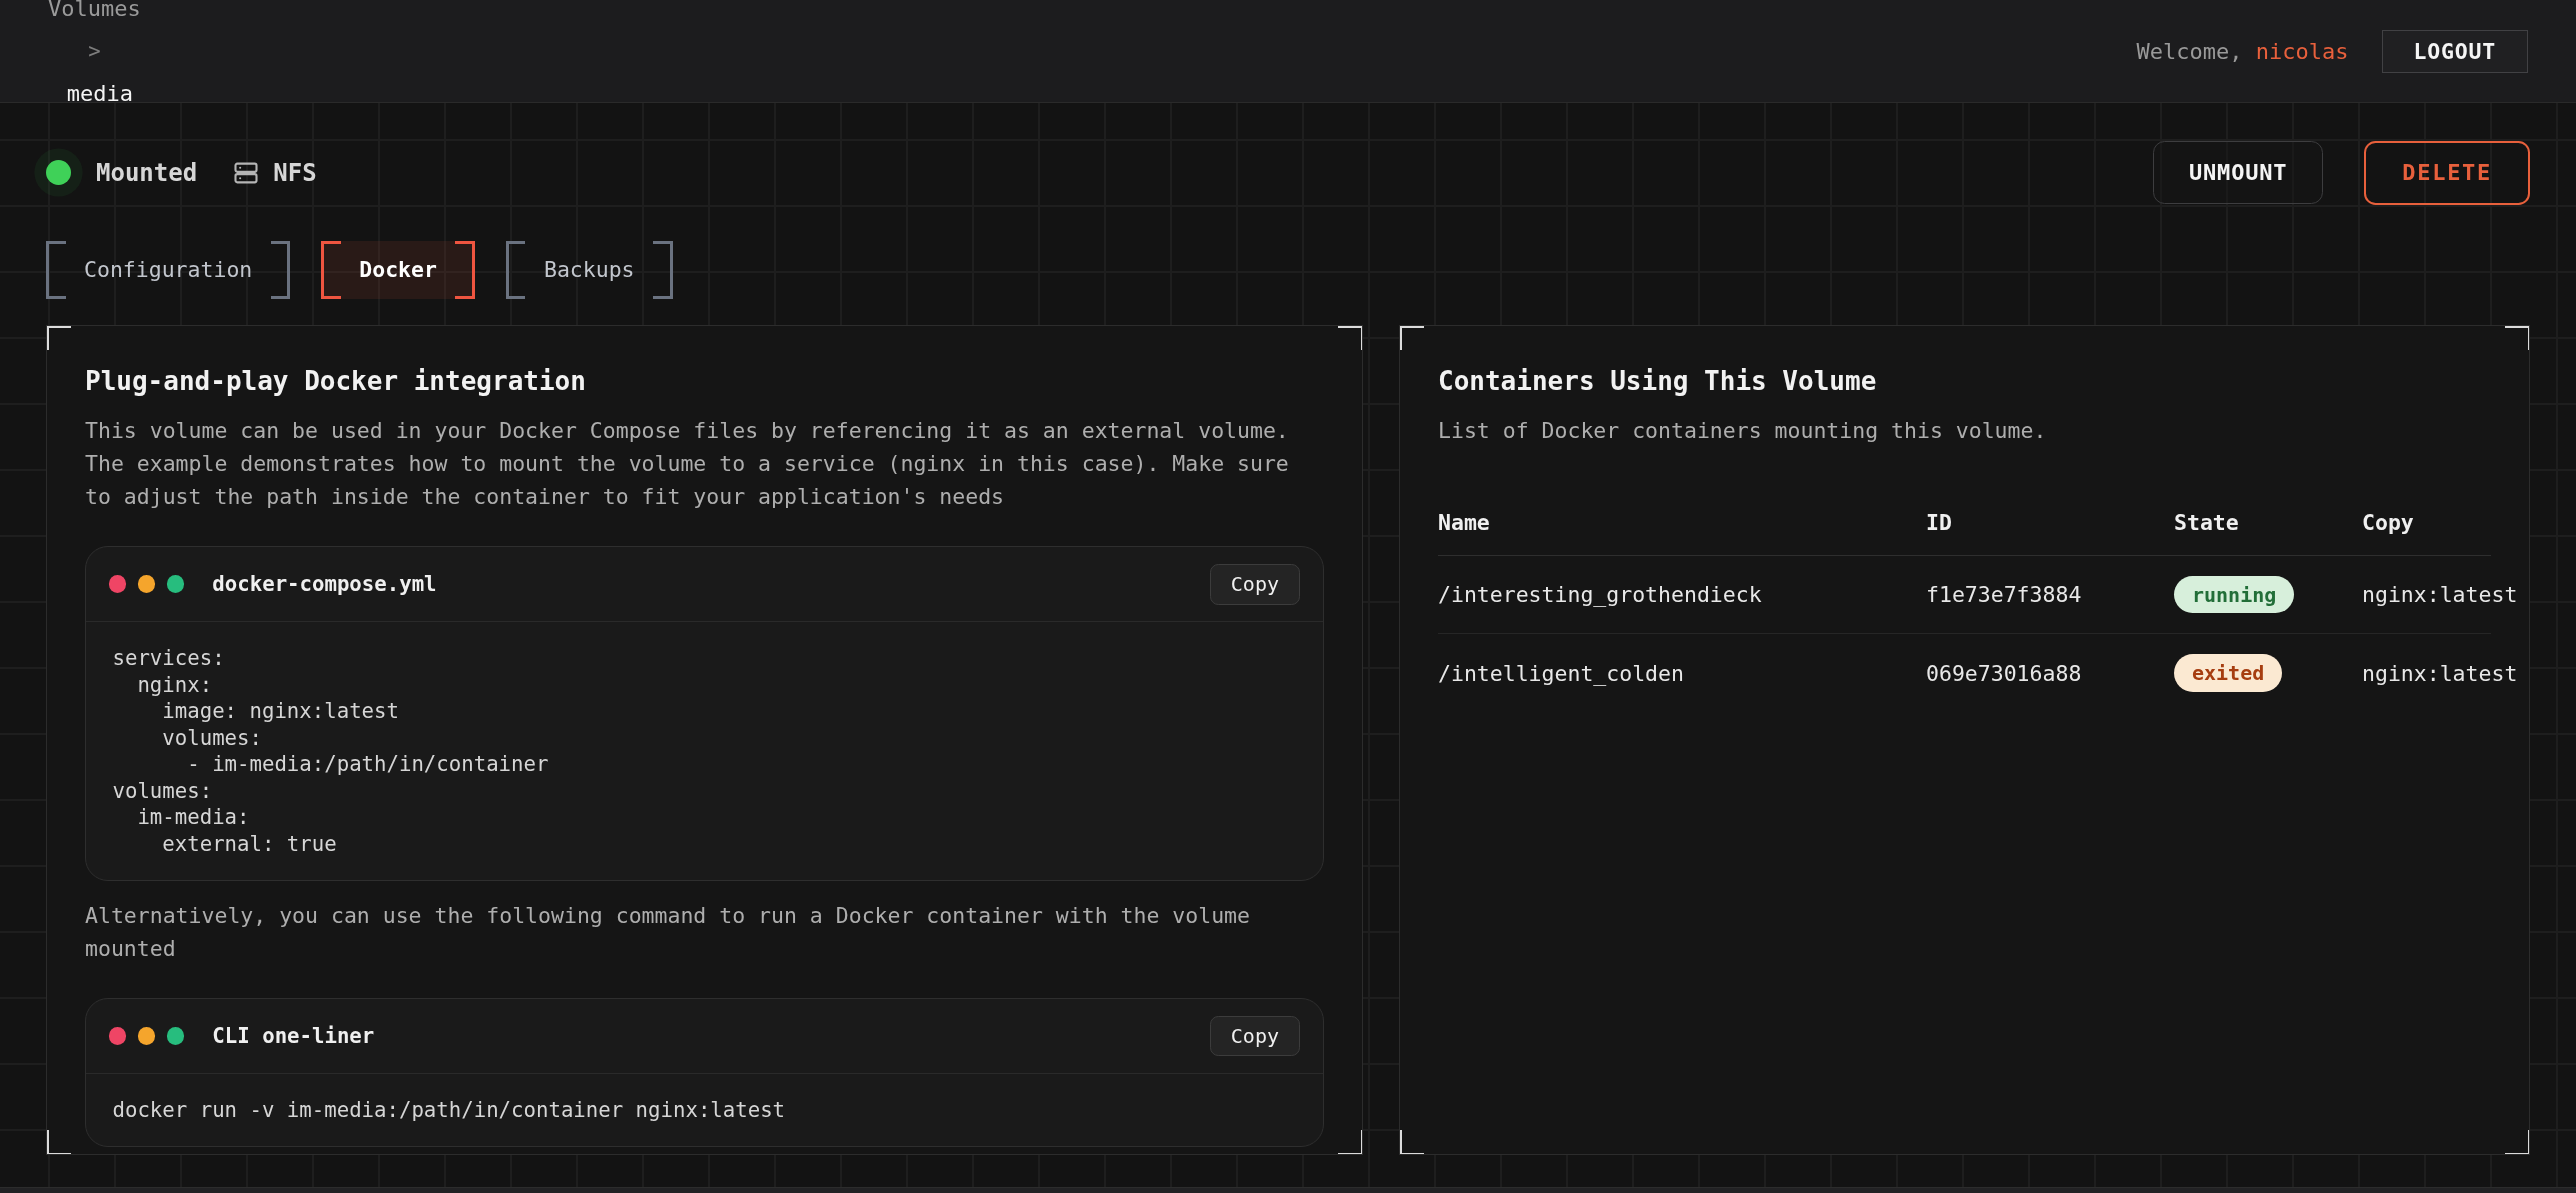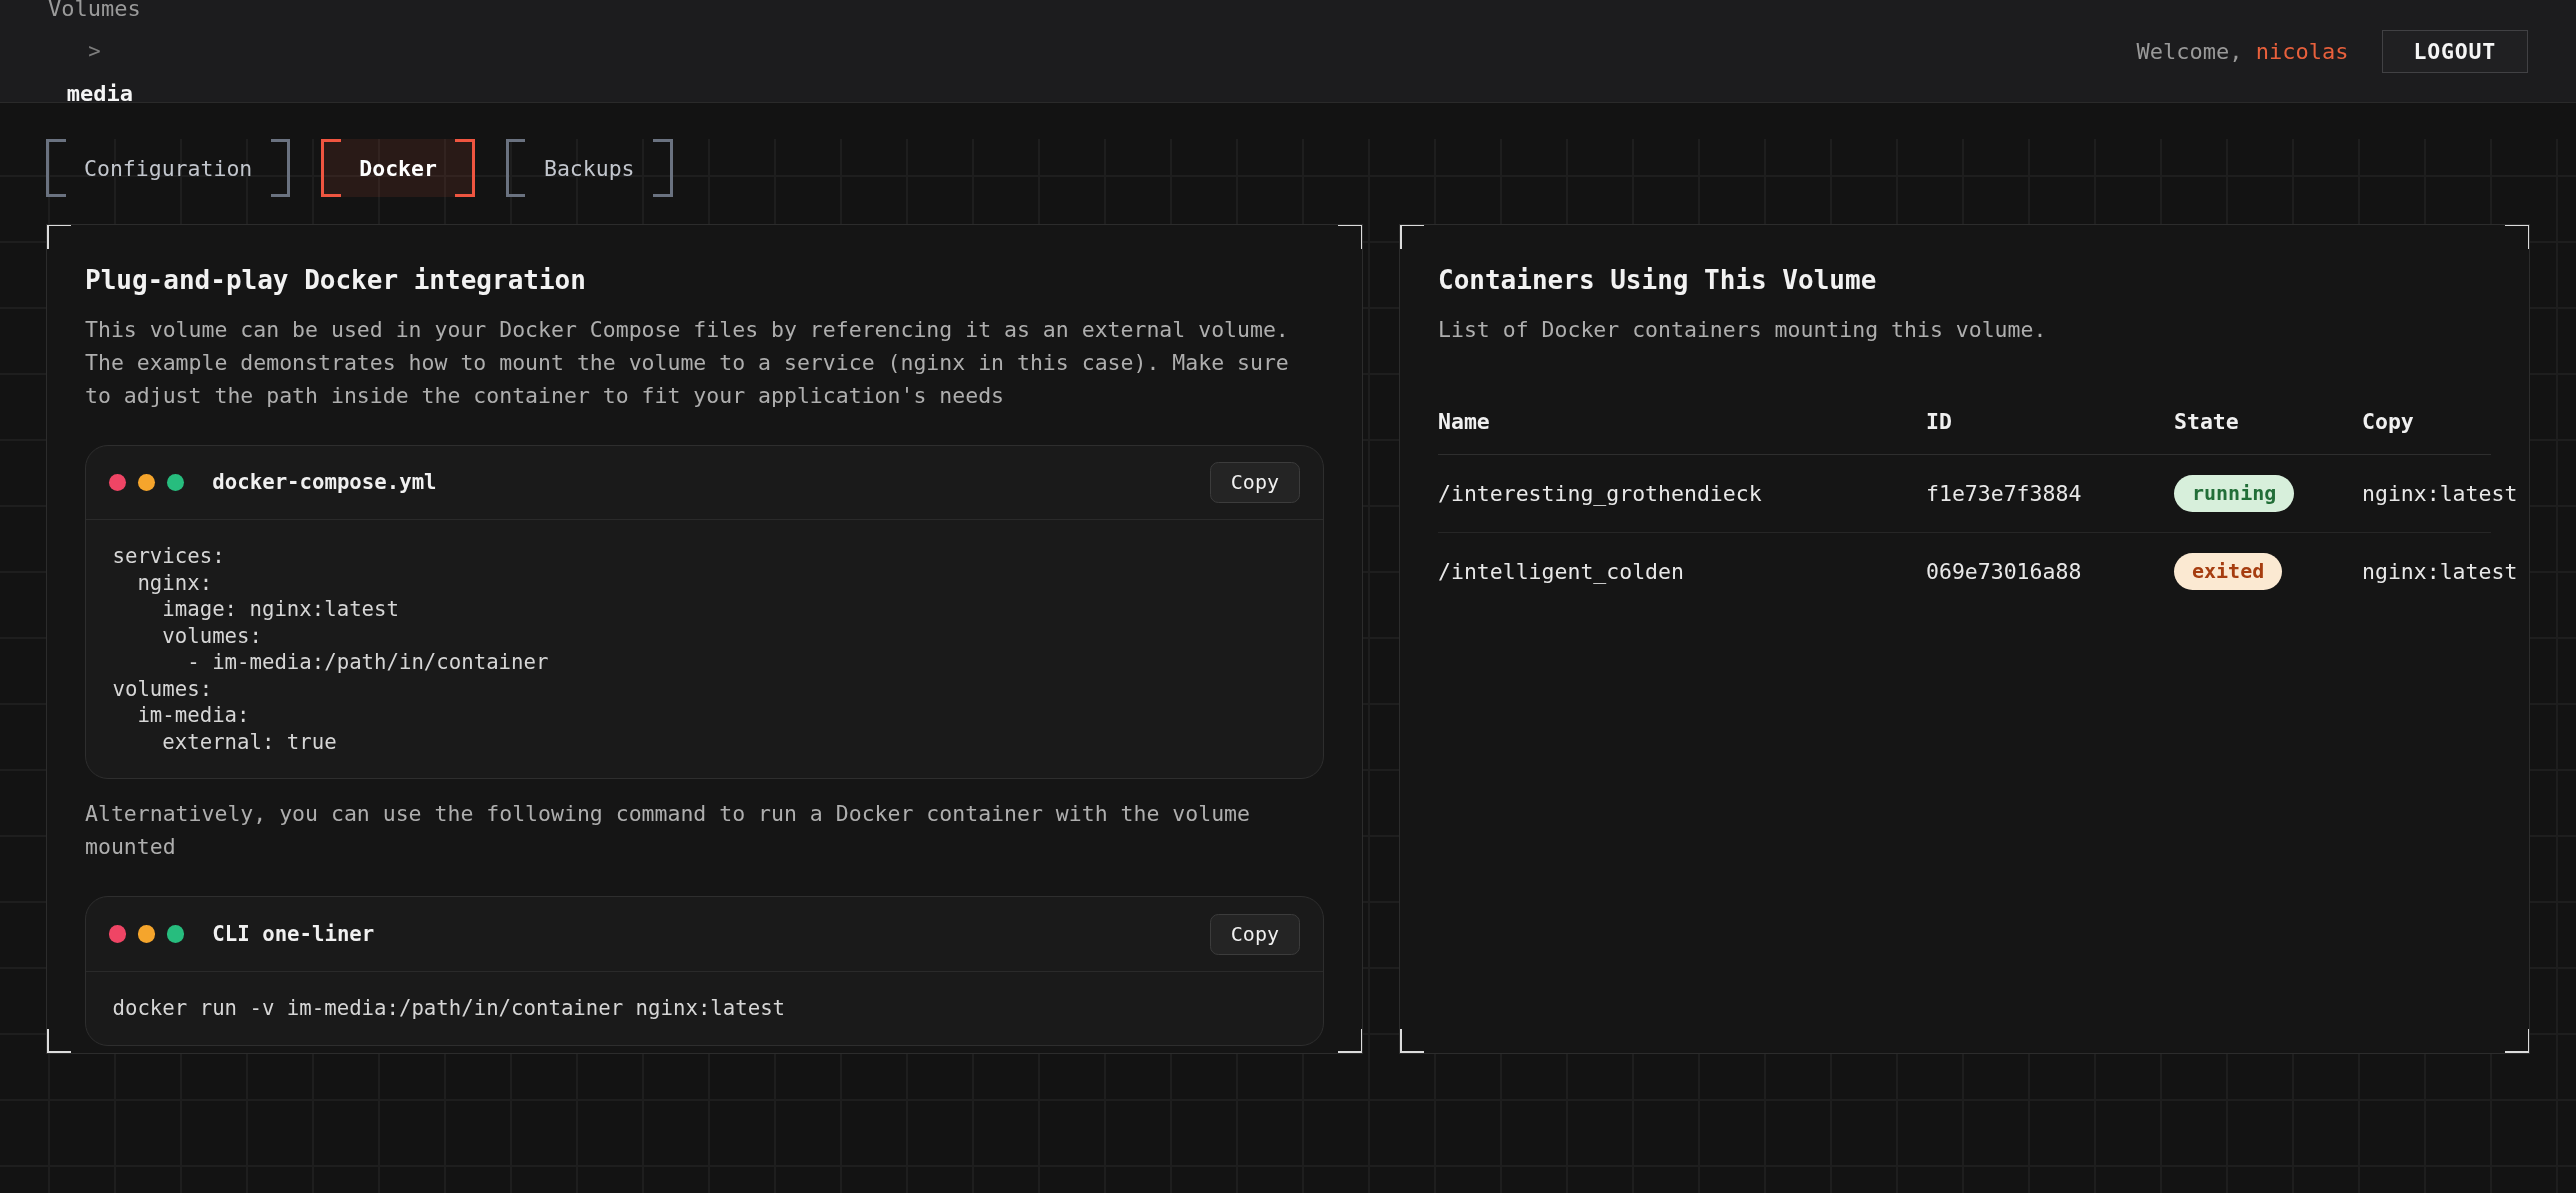--- a/index.html
+++ b/index.html
@@ -13,21 +13,21 @@
 
   
   .topbar {
     height:103px; background:#1c1c1e; border-bottom:1.7px solid #2a2a2a;
     display:flex; align-items:center; justify-content:space-between;
     padding:0 48px;
   }
   .crumb { display:flex; align-items:center; gap:18px; font-size:22px;flex-direction:column; }
   .crumb-parent { color:#9a9a9a; }
   .crumb-sep { color:#7d7d7d; font-size:20.7px; }
-  .crumb-current { color:#f5f5f5; font-weight:bold;margin-left:11px; }
+  .crumb-current { color:#f5f5f5; font-weight:normal;margin-left:11px; }
   .top-right { display:flex; align-items:center; gap:33px; }
   .welcome { font-size:22px; color:#9a9a9a; }
   .welcome .uname { color:#e8603c; }
   .logout-btn {
     background:#202022; border:1.7px solid #414144; border-radius:0;
     color:#f5f5f5; font-weight:bold; font-size:21.5px; letter-spacing:0.8px;
     padding:8px 31px; font-family:inherit; cursor:pointer;
   }
 
   
@@ -153,20 +153,39 @@
     <span class="crumb-current">media</span>
   </nav>
   <div class="top-right">
     <span class="welcome"><span>Welcome, </span><span class="uname">nicolas</span></span>
     <button class="logout-btn">LOGOUT</button>
   </div>
 </header>
 
 <div class="main">
 
+  <div class="status-row">
+    <div class="status-left">
+      <span class="dot-green"></span>
+      <span class="status-label">Mounted</span>
+      <span class="nfs-group">
+        <svg class="nfs-icon" viewBox="0 0 24 24" fill="none" stroke="#b5b5b5" stroke-width="1.8" stroke-linecap="round">
+          <rect x="3" y="4" width="18" height="7" rx="1.5"></rect>
+          <rect x="3" y="13" width="18" height="7" rx="1.5"></rect>
+          <circle cx="7" cy="7.5" r="0.9" fill="#b5b5b5" stroke="none"></circle>
+          <circle cx="7" cy="16.5" r="0.9" fill="#b5b5b5" stroke="none"></circle>
+        </svg>
+        <span class="status-label">NFS</span>
+      </span>
+    </div>
+    <div class="actions">
+      <button class="btn-ghost">UNMOUNT</button>
+      <button class="btn-danger">DELETE</button>
+    </div>
+  </div>
 
   <div class="tabs">
     <div class="tab">Configuration</div>
     <div class="tab active">Docker</div>
     <div class="tab">Backups</div>
   </div>
 
   <div class="panels">
 
     <section class="panel panel-left">

